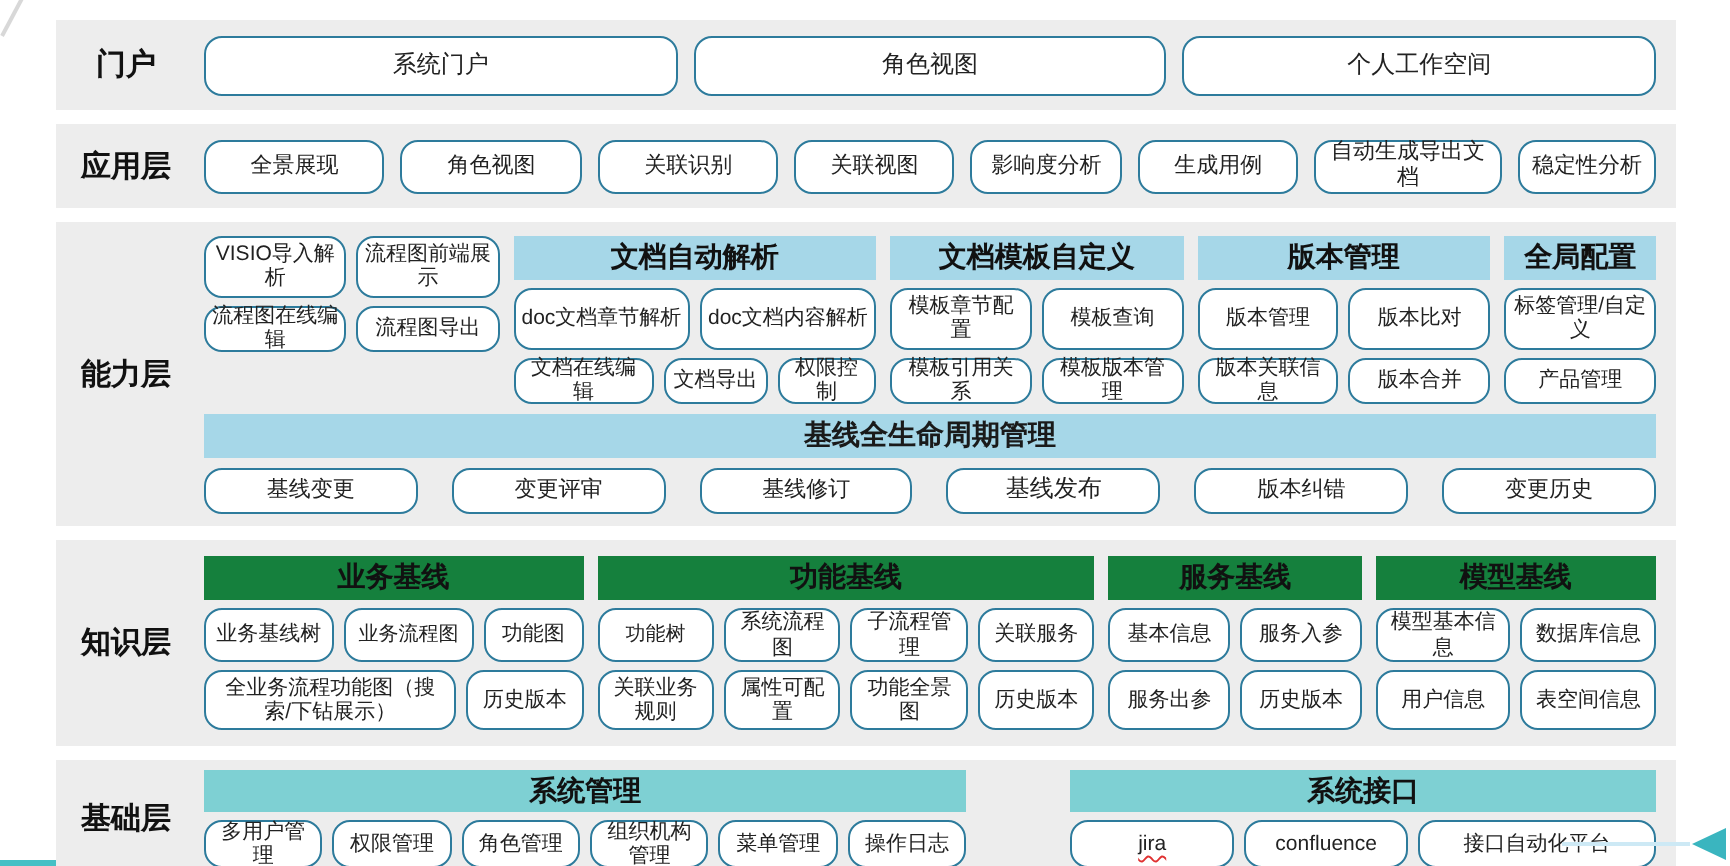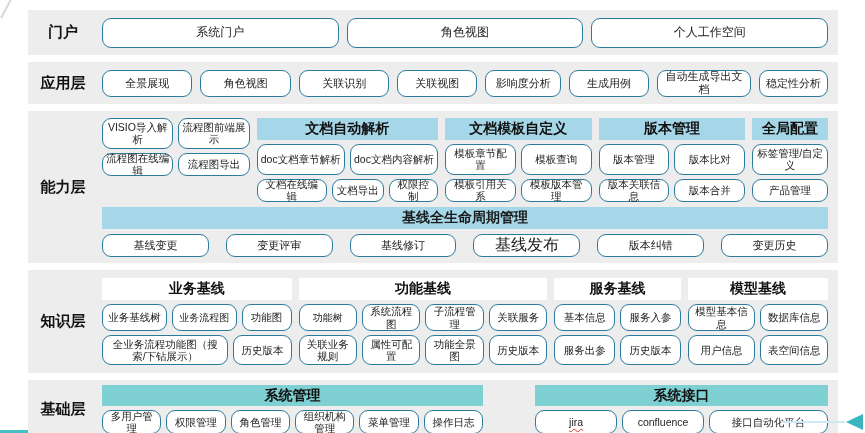--- a/index.html
+++ b/index.html
@@ -15,21 +15,21 @@
   .content{flex:1;margin:0 10px 0 4px;display:flex;align-items:center;}
   .content.col{flex-direction:column;align-items:stretch;justify-content:center;}
   .box{background:#fff;border:1.4px solid #2d7b9c;border-radius:9px;display:flex;
        align-items:center;justify-content:center;text-align:center;font-size:11px;
        line-height:1.15;padding:1px 3px;box-sizing:border-box;color:#222;}
   .groups{display:flex;gap:7px;width:100%;}
   .group{display:flex;flex-direction:column;gap:4px;min-width:0;}
   .ghdr{text-align:center;font-weight:bold;font-size:14px;color:#111;
         display:flex;align-items:center;justify-content:center;}
   .hdr-cap{background:#a6d7e8;height:22px;}
-  .hdr-kno{background:#ffffff;height:22px;}
+  .hdr-kno{background:#15803d;height:22px;}
   .hdr-fnd{background:#7ed0d3;height:21px;}
   .grow{display:flex;gap:5px;}
   .baseline-hdr{background:#a6d7e8;height:22px;margin-top:5px;text-align:center;font-weight:bold;
         font-size:14px;display:flex;align-items:center;justify-content:center;}
   .baseline-row{display:flex;gap:17px;height:23px;margin-top:5px;}
   .misspelled{text-decoration:underline wavy #e03131;text-decoration-thickness:1px;text-underline-offset:2px;}
   .decor-bl{position:absolute;left:0;bottom:0;width:28px;height:3px;background:#45c0c5;}
   .decor-line{position:absolute;right:20px;bottom:10px;width:64px;height:2px;background:#cde9f5;}
   .decor-head{position:absolute;right:2px;bottom:3px;width:0;height:0;
         border-top:8px solid transparent;border-bottom:8px solid transparent;
@@ -122,21 +122,21 @@
               <div class="grow" style="height: 23px;">
                 <div class="box" style="flex: 1 1 0%; font-size: 10.5px;">产品管理</div>
               </div>
             </div>
           </div>
           <div class="baseline-hdr">基线全生命周期管理</div>
           <div class="baseline-row">
             <div class="box" style="flex: 1 1 0%; font-size: 11px;">基线变更</div>
             <div class="box" style="flex: 1 1 0%; font-size: 11px;">变更评审</div>
             <div class="box" style="flex: 1 1 0%; font-size: 11px;">基线修订</div>
-            <div class="box" style="flex: 1 1 0%; font-size: 16px;">基线发布</div>
+            <div class="box" style="flex: 1 1 0%; font-size: 12px;">基线发布</div>
             <div class="box" style="flex: 1 1 0%; font-size: 11px;">版本纠错</div>
             <div class="box" style="flex: 1 1 0%; font-size: 11px;">变更历史</div>
           </div>
         </div>
     </div>
 
     <div class="band b3">
       <div class="label">知识层</div>
       <div class="content col" id="c3">
           <div class="groups">

